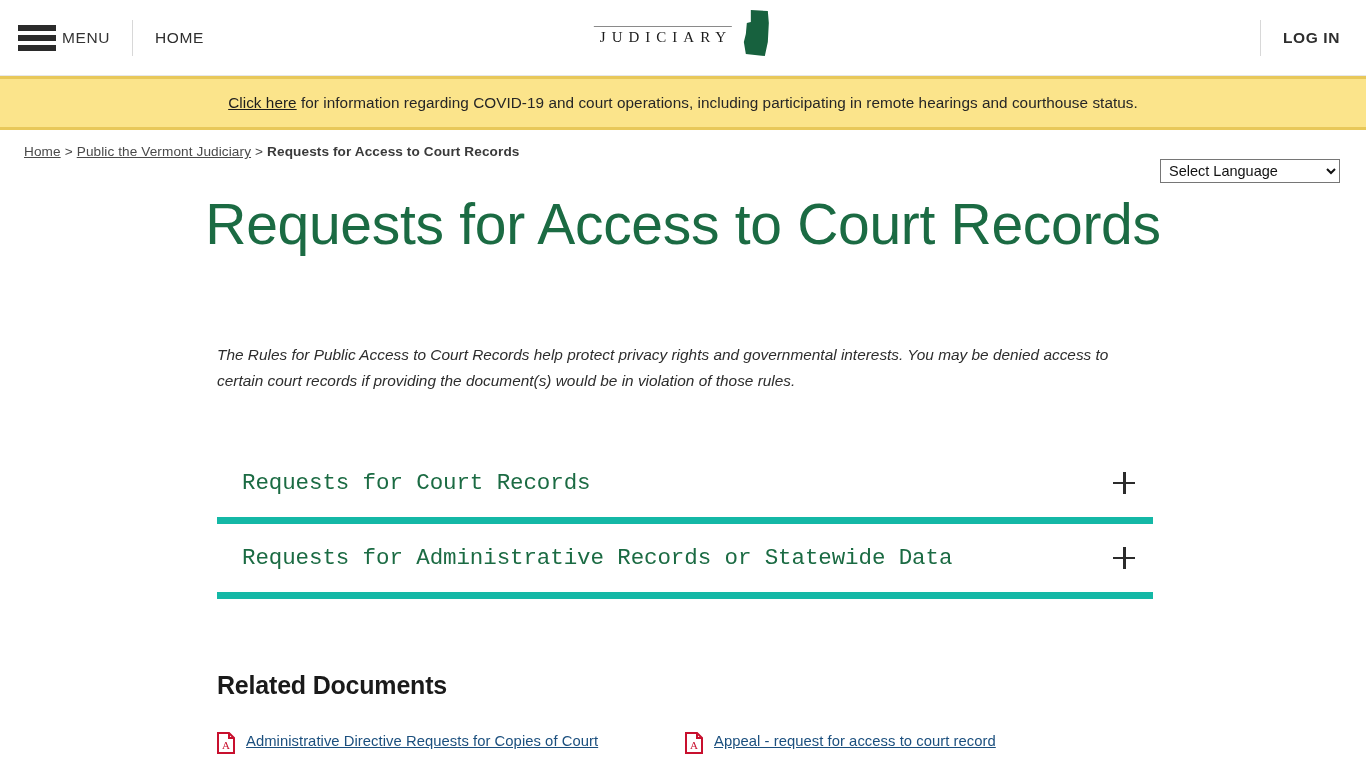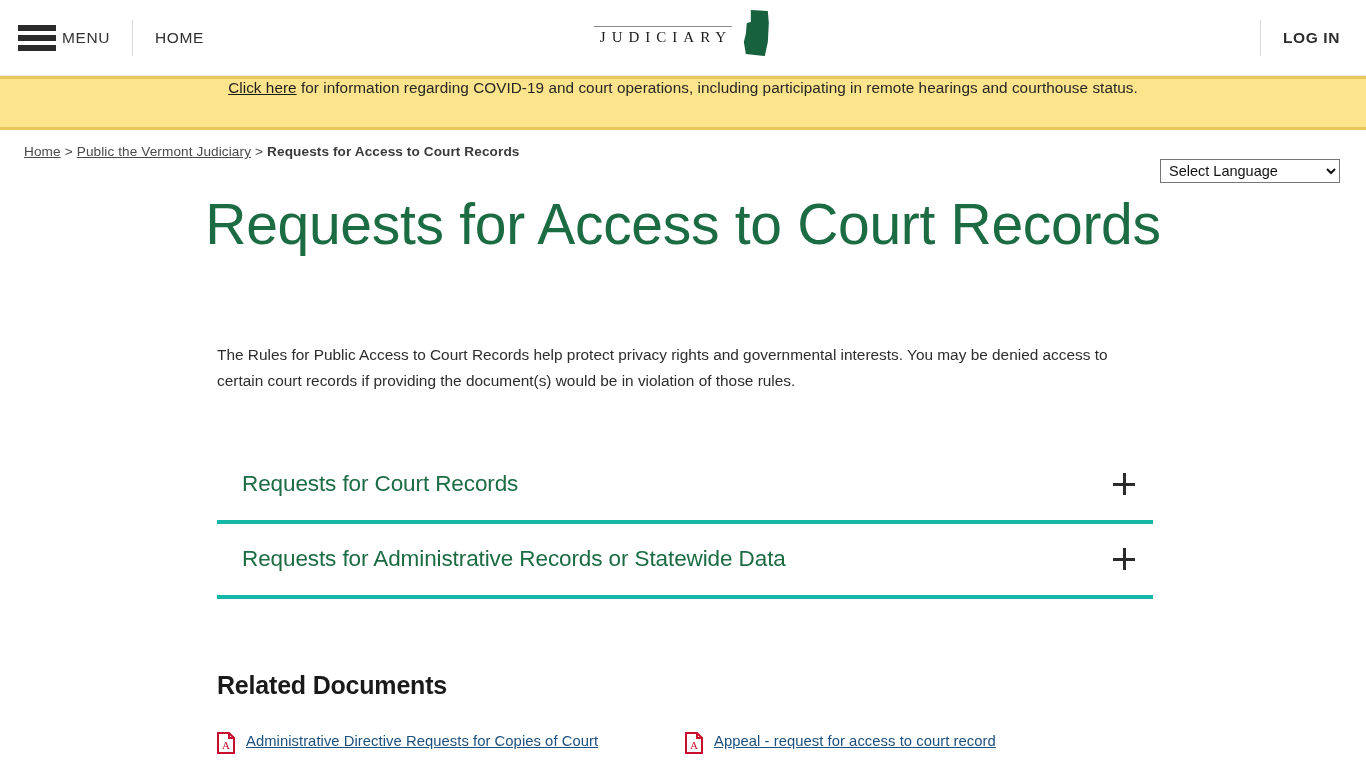--- a/index.html
+++ b/index.html
@@ -116,21 +116,21 @@
     cursor: pointer;
   }
 
   
   .alert-bar {
     height: 54px;
     background: #fbe48b;
     border-top: 3px solid #e8c85a;
     border-bottom: 3px solid #e8c85a;
     display: flex;
-    align-items: flex-start;
+    align-items: center;
     justify-content: center;
   }
   .alert-text {
     font-size: 15.3px;
     color: #262626;
     letter-spacing: 0.05px;
   }
   .alert-link {
     color: #1d1d1d;
     text-decoration: underline;
@@ -191,32 +191,34 @@
     width: 940px;
     margin: 0 auto;
     padding-left: 4px;
   }
   .intro {
     margin-top: 84px;
     font-size: 15.4px;
     line-height: 26px;
     color: #2d2d2d;
     max-width: 900px;
+    font-style: italic;
   }
 
   
   .accordion { margin-top: 55px; }
   .acc-item {
-    border-bottom: 4px solid #14b8a6;
+    border-bottom: 7px solid #14b8a6;
     height: 75px;
     display: flex;
     align-items: center;
     justify-content: space-between;
     padding: 0 18px 0 25px;
     cursor: pointer;
+    font-family: Liberation Mono, monospace;
   }
   .acc-title {
     color: #1b6b43;
     font-size: 22.5px;
     font-weight: 400;
     letter-spacing: -0.1px;
   }
   .acc-plus {
     position: relative;
     width: 22px; height: 22px;

